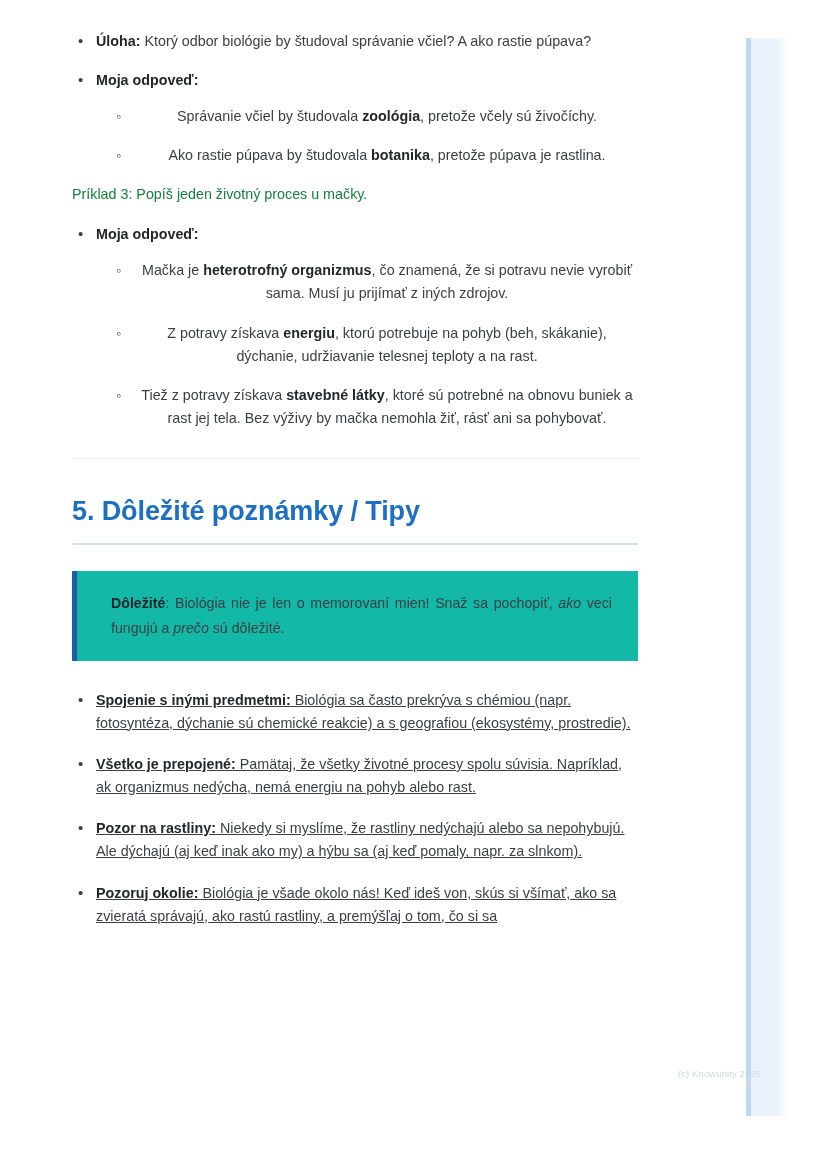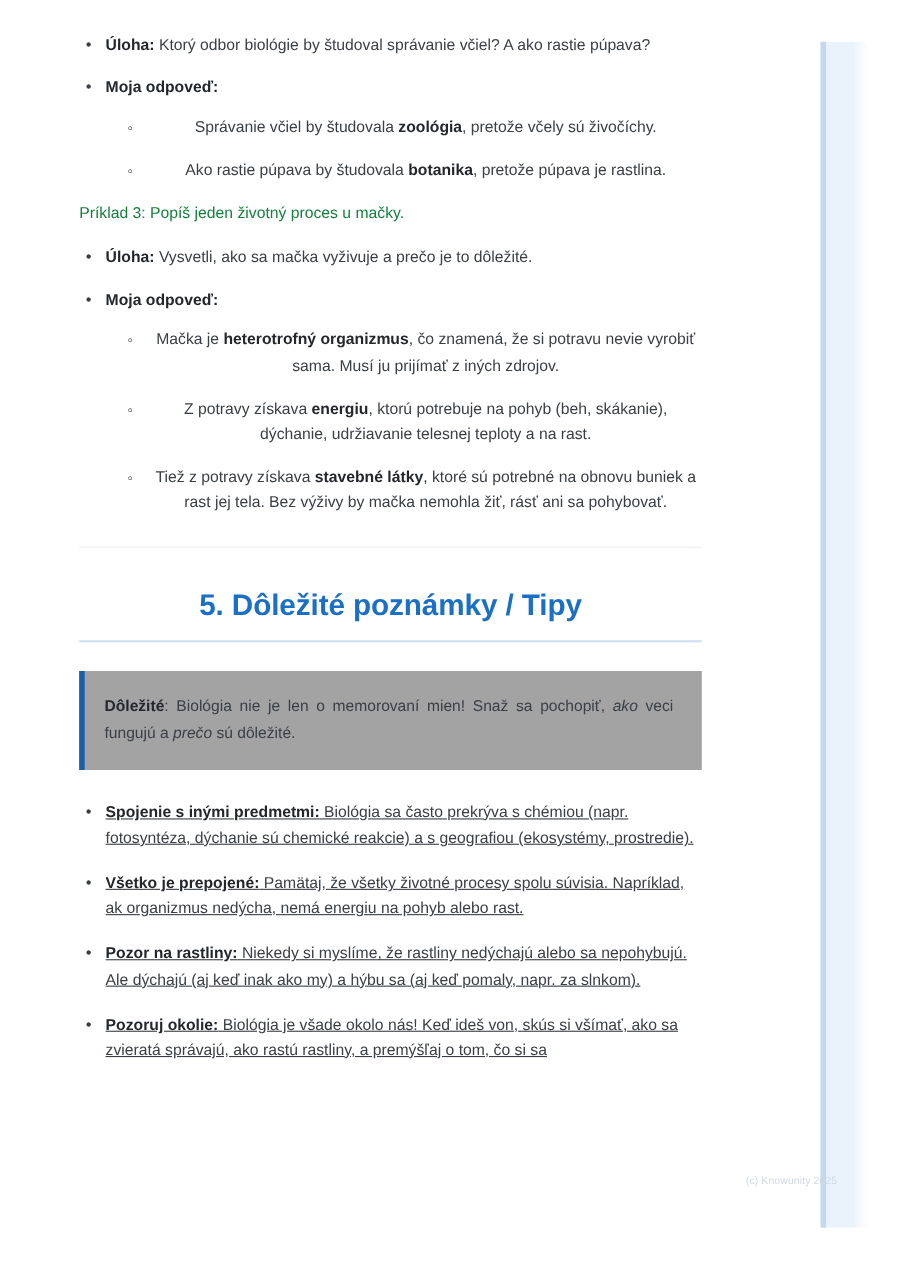--- a/index.html
+++ b/index.html
@@ -138,35 +138,34 @@
   }
 
   
   .section-heading {
     font-size: 27px;
     font-weight: bold;
     color: #1b6fc4;
     letter-spacing: -0.1px;
     margin: 36px 0 0 0;
     line-height: 1.25;
-    text-align: center;
   }
   .heading-rule {
     border: 0;
     border-top: 2px solid #cfe0f1;
     margin: 14px 0 0 0;
     height: 0;
   }
 
   
   .callout {
     margin: 26px 0 17px 0;
-    background: #a3a3a3;
+    background: #14b8a6;
     border-left: 5px solid #1a5fa8;
-    padding: 20px 26px 20px 18px;
+    padding: 20px 26px 20px 34px;
     box-sizing: border-box;
   }
   .callout p {
     margin: 0;
     font-size: 14.2px;
     line-height: 1.75;
     text-align: justify;
     color: #3a3f45;
   }
 
@@ -225,21 +224,20 @@
             <li><span>Správanie včiel by študovala </span><span class="b">zoológia</span><span>, pretože včely sú živočíchy.</span></li>
             <li><span>Ako rastie púpava by študovala </span><span class="b">botanika</span><span>, pretože púpava je rastlina.</span></li>
           </ul>
         </div>
       </li>
     </ul>
 
     <div class="example-heading">Príklad 3: Popíš jeden životný proces u mačky.</div>
 
     <ul class="lvl1 block-gap">
-      <li><span class="b">Úloha:</span><span> Vysvetli, ako sa mačka vyživuje a prečo je to dôležité.</span></li>
       <li>
         <span class="b">Moja odpoveď:</span>
         <div class="sub-wrap">
           <ul class="lvl2">
             <li><span>Mačka je </span><span class="b">heterotrofný organizmus</span><span>, čo znamená, že si potravu nevie vyrobiť sama. Musí ju prijímať z iných zdrojov.</span></li>
             <li><span>Z potravy získava </span><span class="b">energiu</span><span>, ktorú potrebuje na pohyb (beh, skákanie), dýchanie, udržiavanie telesnej teploty a na rast.</span></li>
             <li><span>Tiež z potravy získava </span><span class="b">stavebné látky</span><span>, ktoré sú potrebné na obnovu buniek a rast jej tela. Bez výživy by mačka nemohla žiť, rásť ani sa pohybovať.</span></li>
           </ul>
         </div>
       </li>

